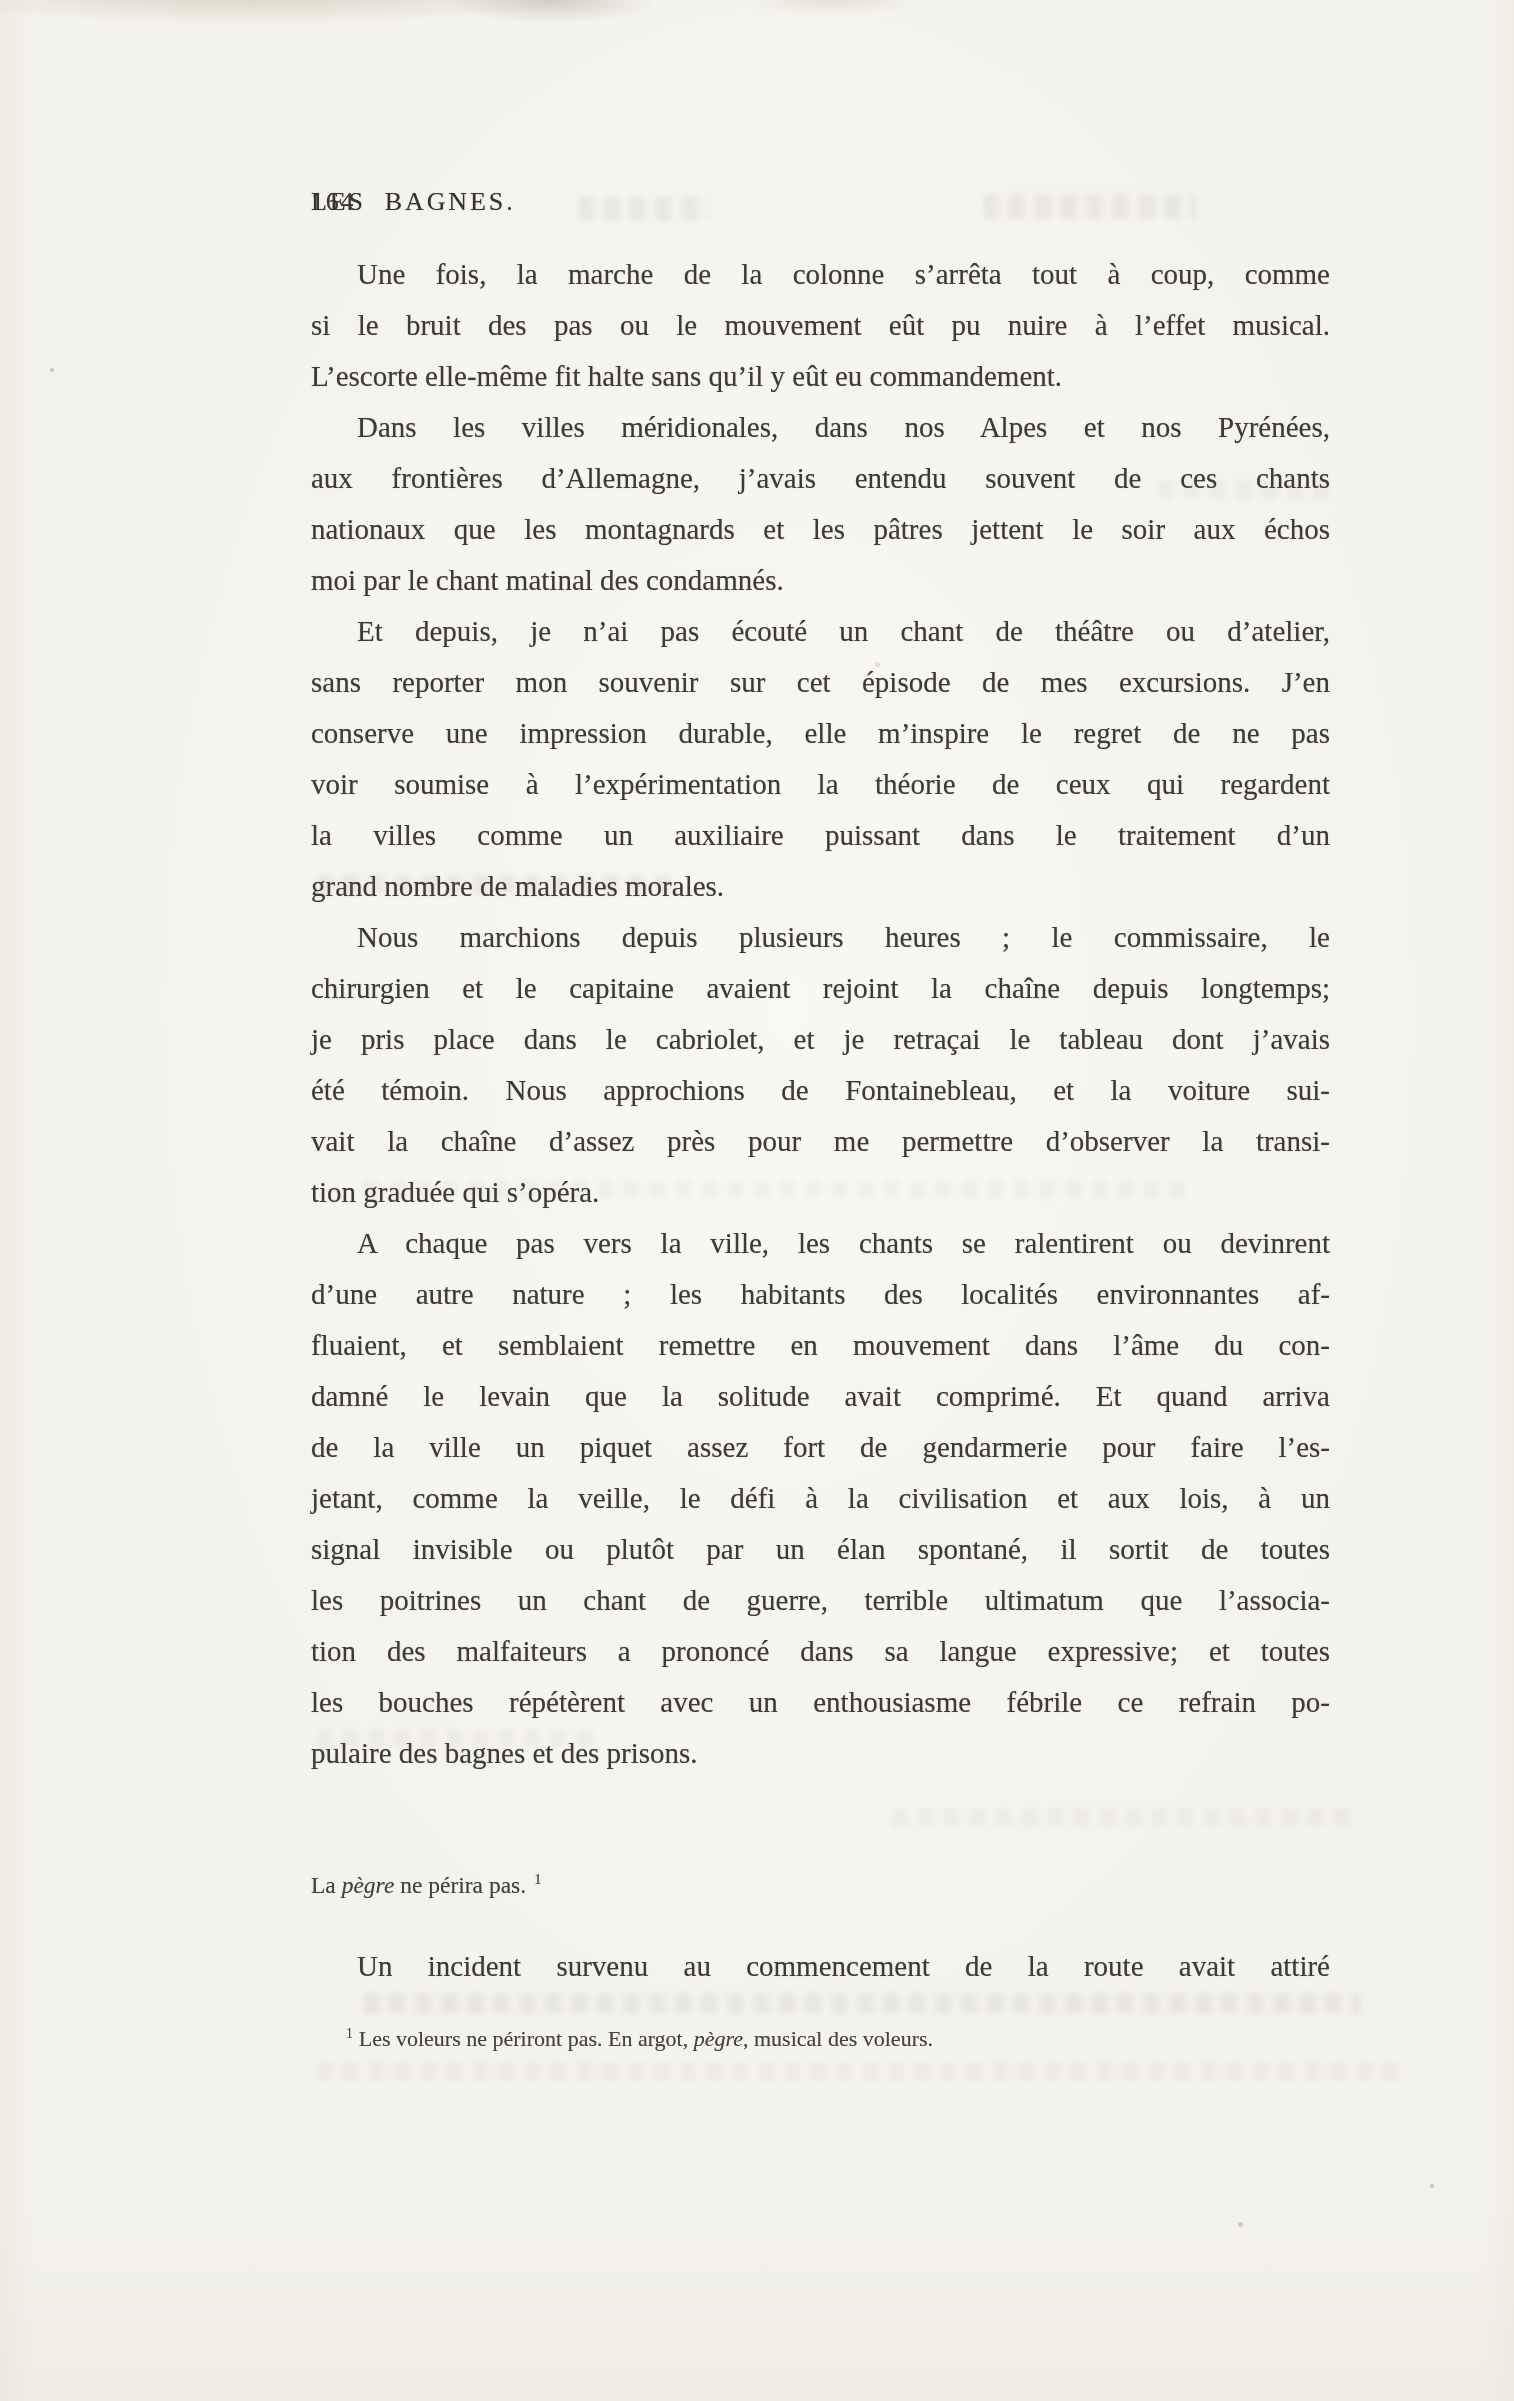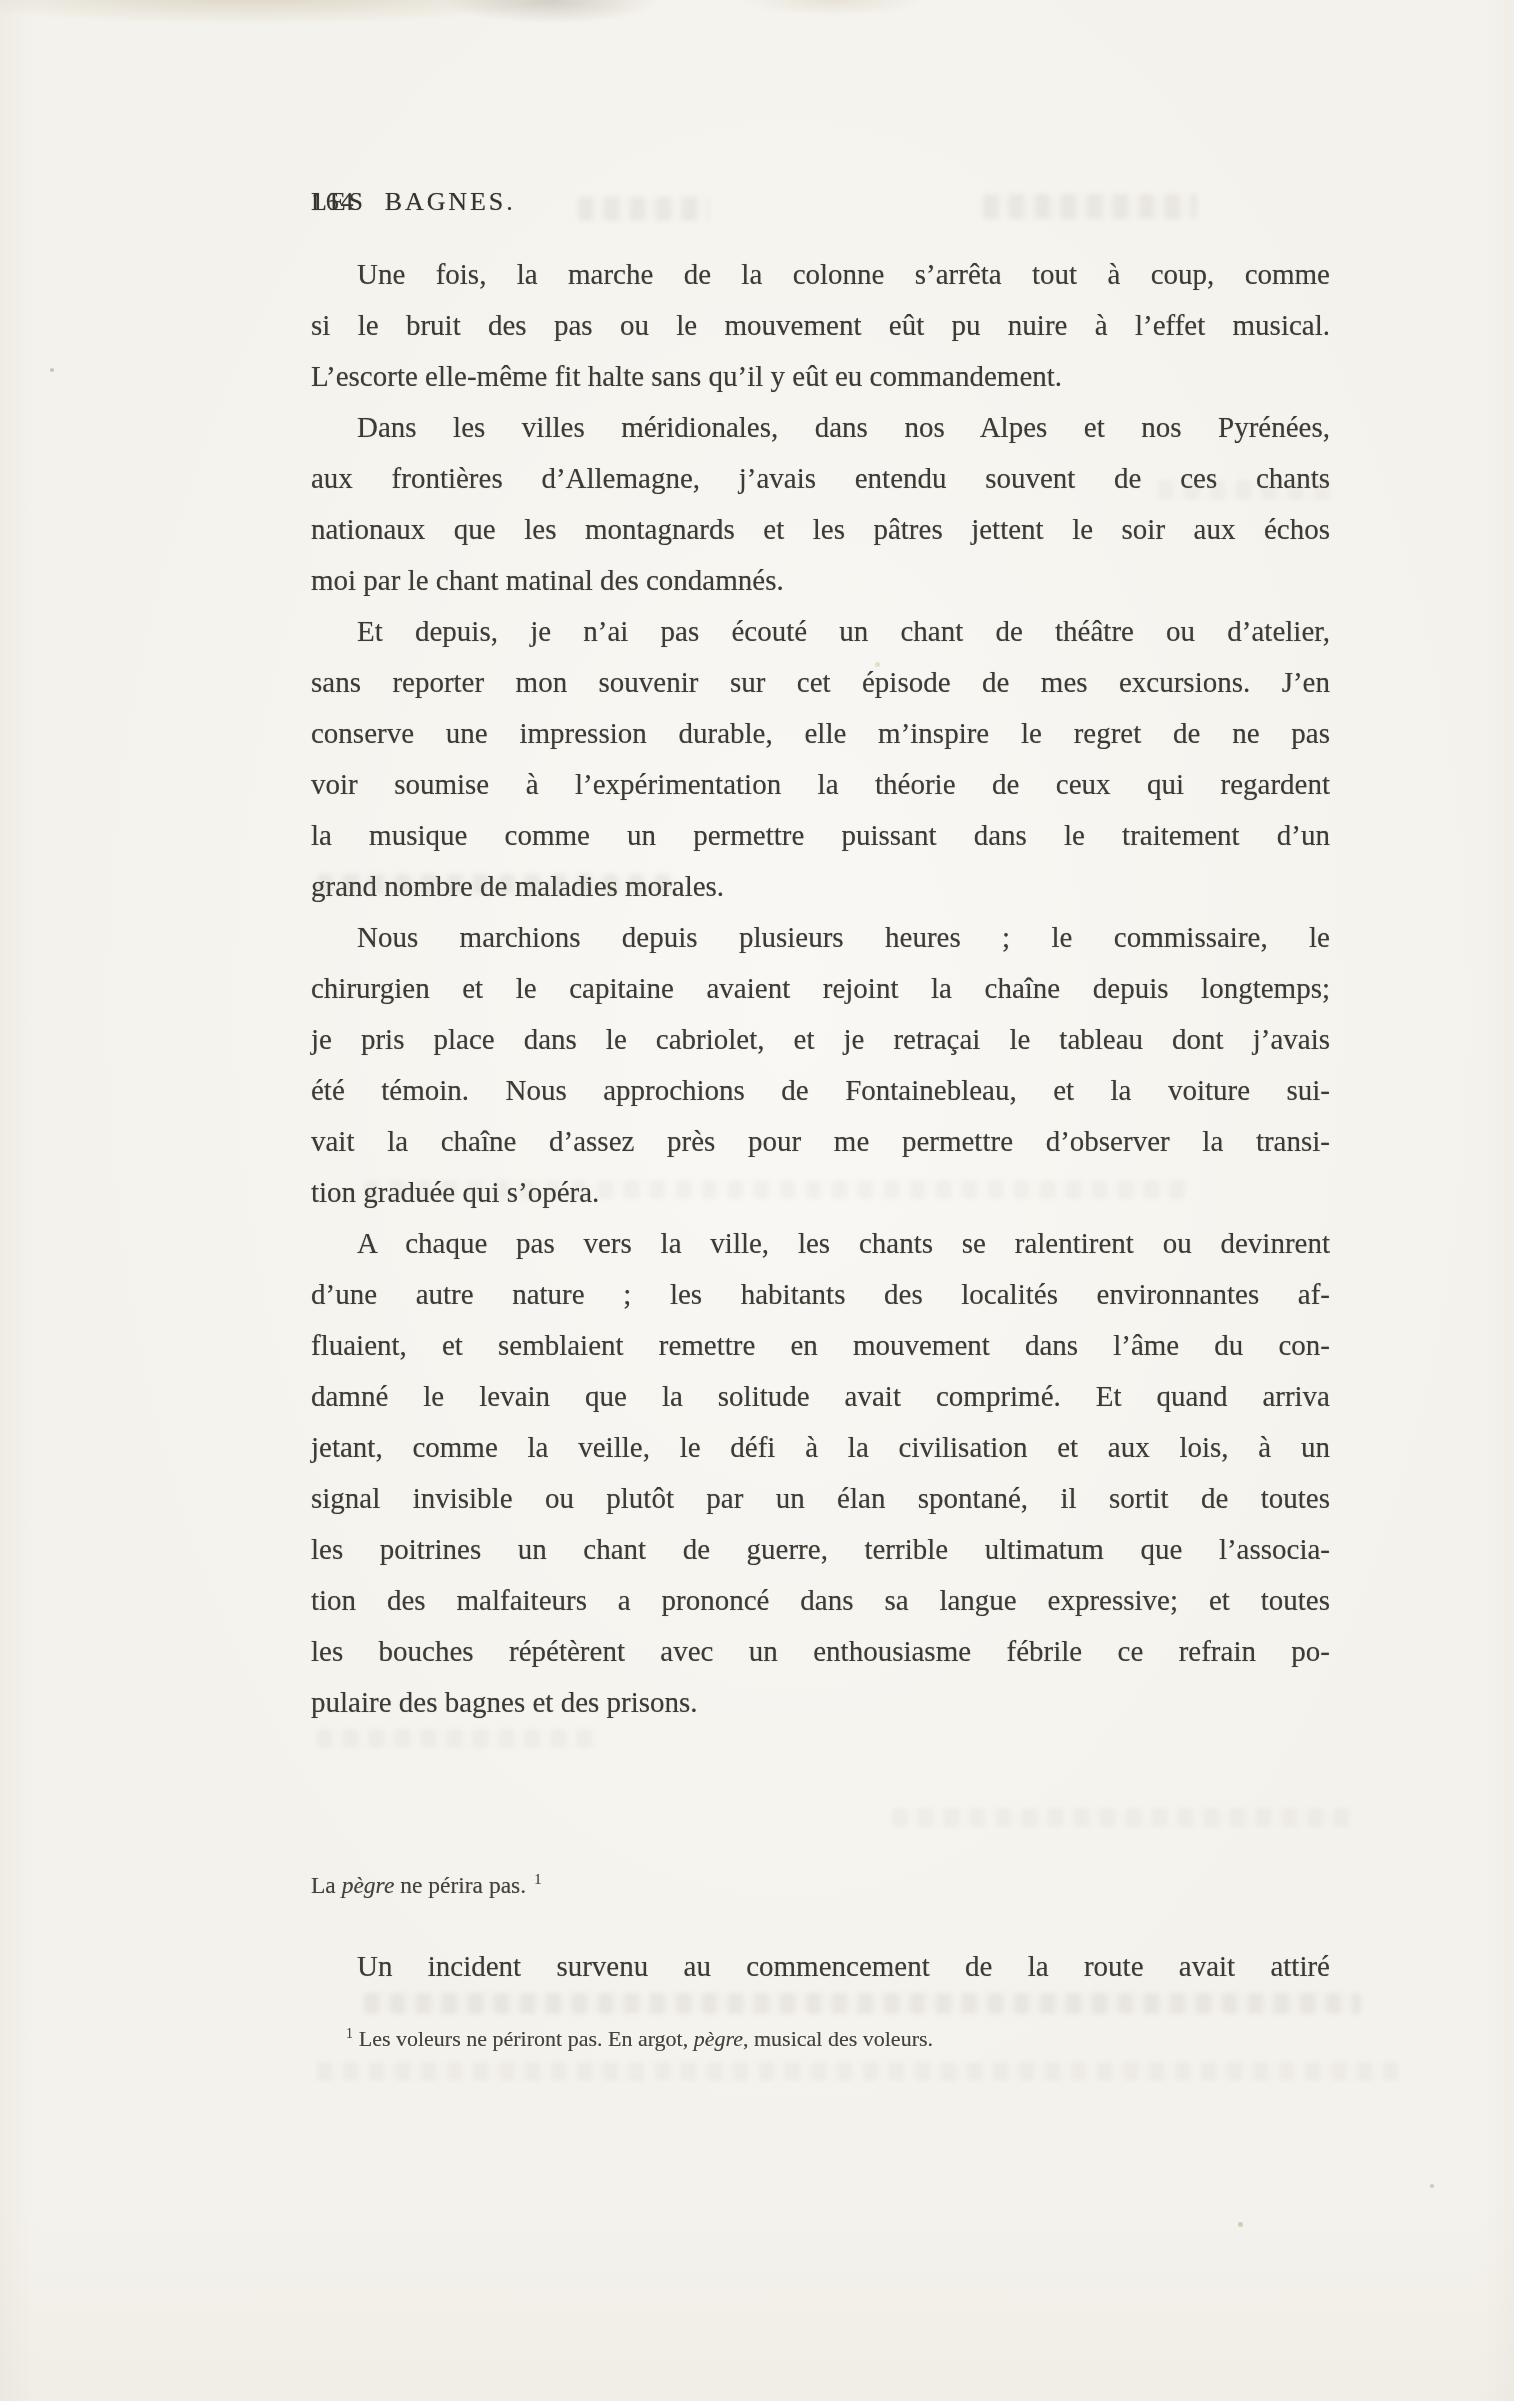--- a/index.html
+++ b/index.html
@@ -176,38 +176,39 @@
       <div class="line">aux frontières d’Allemagne, j’avais entendu souvent de ces chants</div>
       <div class="line">nationaux que les montagnards et les pâtres jettent le soir aux échos</div>
       <div class="line endp">moi par le chant matinal des condamnés.</div>
     </div>
 
     <div class="para">
       <div class="line ind">Et depuis, je n’ai pas écouté un chant de théâtre ou d’atelier,</div>
       <div class="line">sans reporter mon souvenir sur cet épisode de mes excursions. J’en</div>
       <div class="line">conserve une impression durable, elle m’inspire le regret de ne pas</div>
       <div class="line">voir soumise à l’expérimentation la théorie de ceux qui regardent</div>
-      <div class="line">la musique comme un permettre puissant dans le traitement d’un</div>
+      <div class="line">la villes comme un auxiliaire puissant dans le traitement d’un</div>
       <div class="line endp">grand nombre de maladies morales.</div>
     </div>
 
     <div class="para">
       <div class="line ind">Nous marchions depuis plusieurs heures ; le commissaire, le</div>
       <div class="line">chirurgien et le capitaine avaient rejoint la chaîne depuis longtemps;</div>
       <div class="line">je pris place dans le cabriolet, et je retraçai le tableau dont j’avais</div>
       <div class="line">été témoin. Nous approchions de Fontainebleau, et la voiture sui-</div>
       <div class="line">vait la chaîne d’assez près pour me permettre d’observer la transi-</div>
       <div class="line endp">tion graduée qui s’opéra.</div>
     </div>
 
     <div class="para">
       <div class="line ind">A chaque pas vers la ville, les chants se ralentirent ou devinrent</div>
       <div class="line">d’une autre nature ; les habitants des localités environnantes af-</div>
       <div class="line">fluaient, et semblaient remettre en mouvement dans l’âme du con-</div>
       <div class="line">damné le levain que la solitude avait comprimé. Et quand arriva</div>
+      <div class="line">de la ville un piquet assez fort de gendarmerie pour faire l’es-</div>
       <div class="line">jetant, comme la veille, le défi à la civilisation et aux lois, à un</div>
       <div class="line">signal invisible ou plutôt par un élan spontané, il sortit de toutes</div>
       <div class="line">les poitrines un chant de guerre, terrible ultimatum que l’associa-</div>
       <div class="line">tion des malfaiteurs a prononcé dans sa langue expressive; et toutes</div>
       <div class="line">les bouches répétèrent avec un enthousiasme fébrile ce refrain po-</div>
       <div class="line endp">pulaire des bagnes et des prisons.</div>
     </div>
 
   </div>
 

